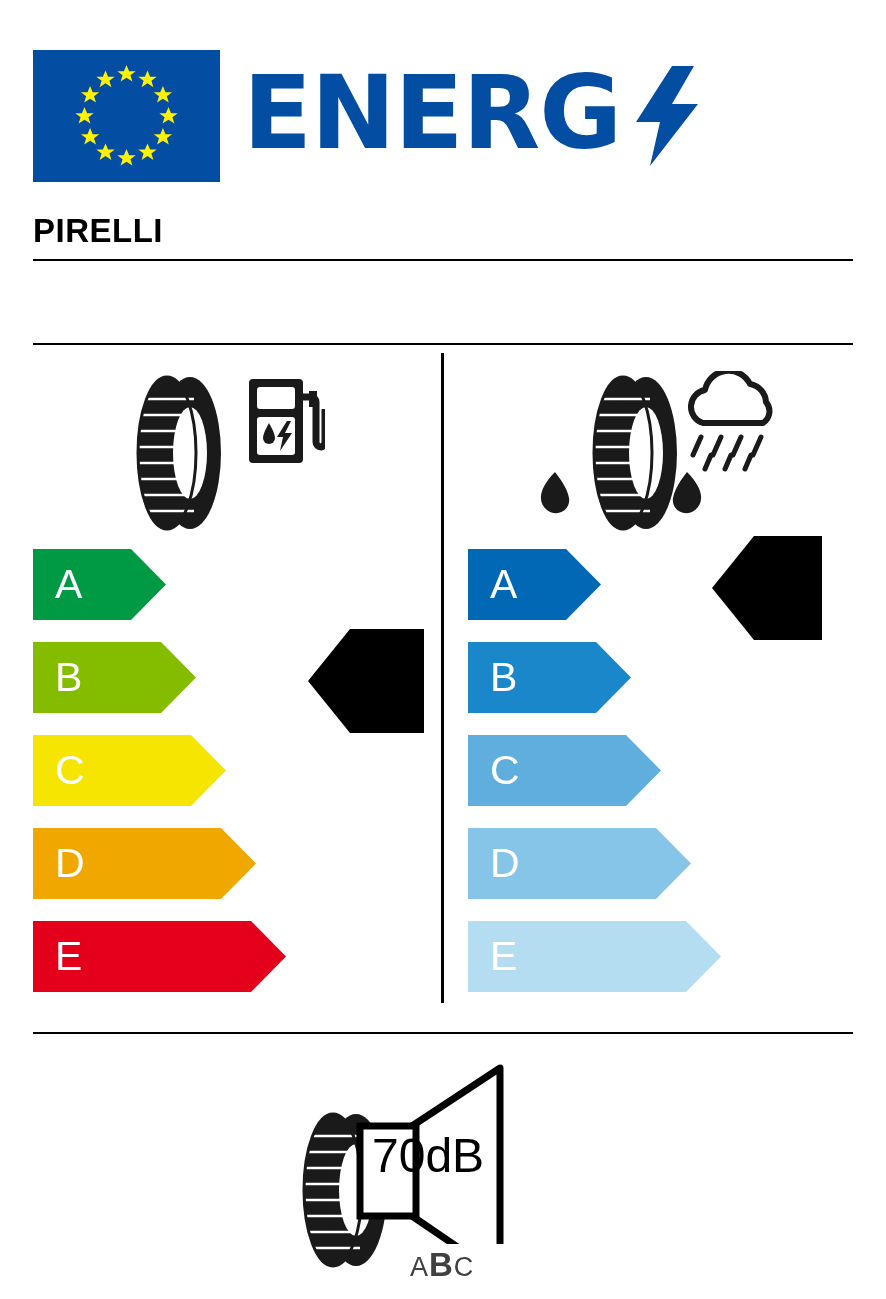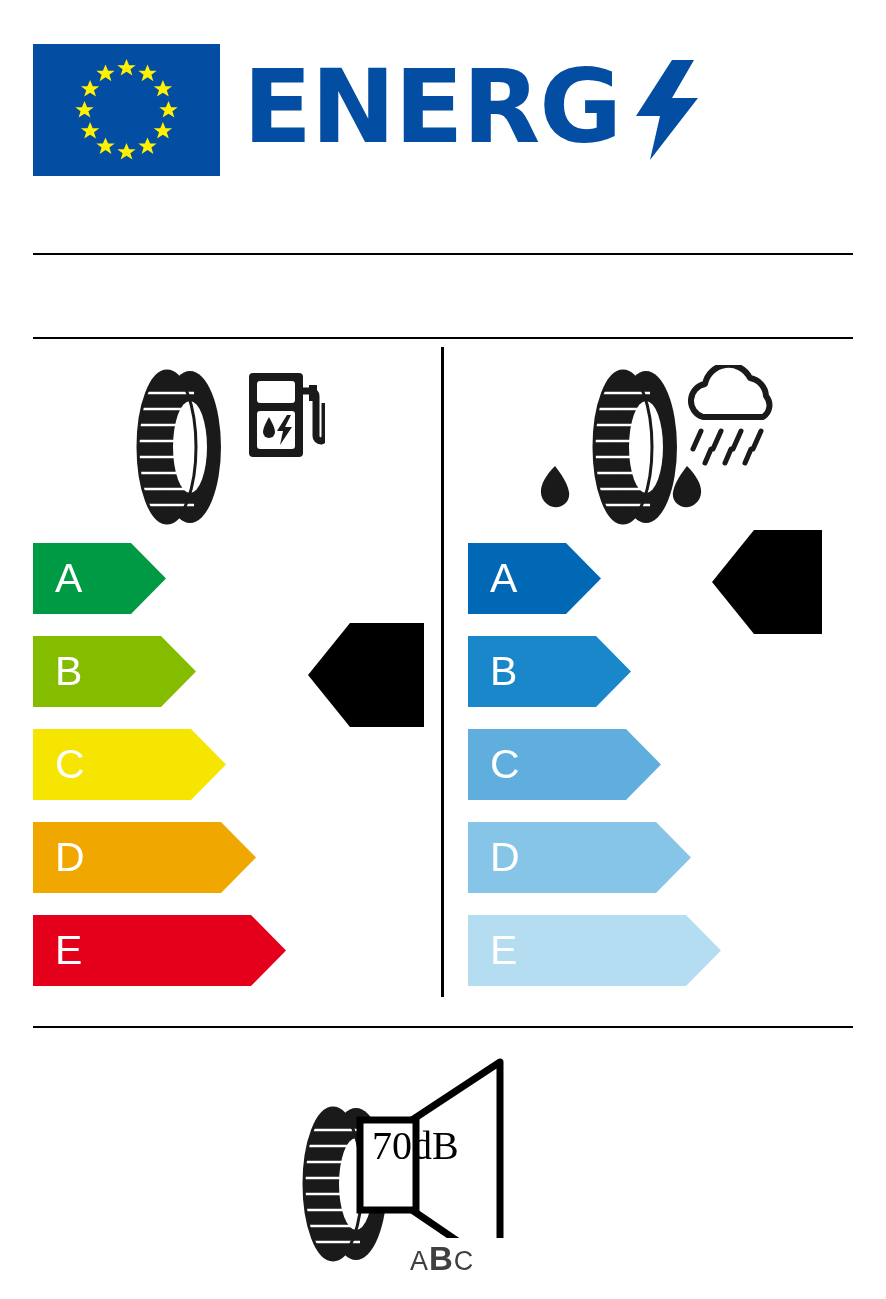--- a/index.html
+++ b/index.html
@@ -9,21 +9,21 @@
   }
   body {
     width: 886px;
     height: 1299px;
     font-family: "Liberation Sans", sans-serif;
     position: relative;
     overflow: hidden;
   }
   .label {
     position: absolute;
-    left: 0; top: 12px;
+    left: 0; top: 18px;
     width: 886px;
     height: 1055px;
     border-radius: 10px;
   }
 
   
   .eu-flag {
     position: absolute;
     left: 33px;
     top: 32px;
@@ -111,23 +111,23 @@
     text-align: center;
     padding-left: 18px;
     box-sizing: border-box;
   }
 
   
   .noise-db {
     position: absolute;
     left: 372px;
     top: 1110px;
-    font-size: 40px;
+    font-size: 48px;
     color: #000;
-    font-family: Liberation Serif, serif;
+    font-family: Liberation Sans, sans-serif;
   }
   .noise-class {
     position: absolute;
     left: 410px;
     top: 1228px;
     font-size: 27px;
     color: #404040;
     letter-spacing: 1px;
   }
   .noise-class .sel {
@@ -189,20 +189,21 @@
   </div>
 
   <div class="energ-word">ENERG</div>
 
   <div class="bolt">
     <svg width="62" height="100" viewBox="0 0 62 100">
       <polygon points="36,0 0,56 24,56 14,100 62,38 36,38 58,0" fill="#034EA2"></polygon>
     </svg>
   </div>
 
+  <div class="brand">PIRELLI</div>
 
   <div class="rule rule-brand"></div>
   <div class="rule rule-mid"></div>
   <div class="divider-v"></div>
   <div class="rule rule-noise"></div>
 
   <div class="icon-abs" style="left:122px; top:355px;">
     <svg width="115" height="160" viewBox="0 0 115 160">
       <g fill="#1A1A1A">
         <ellipse cx="45" cy="80" rx="29" ry="76"></ellipse>

